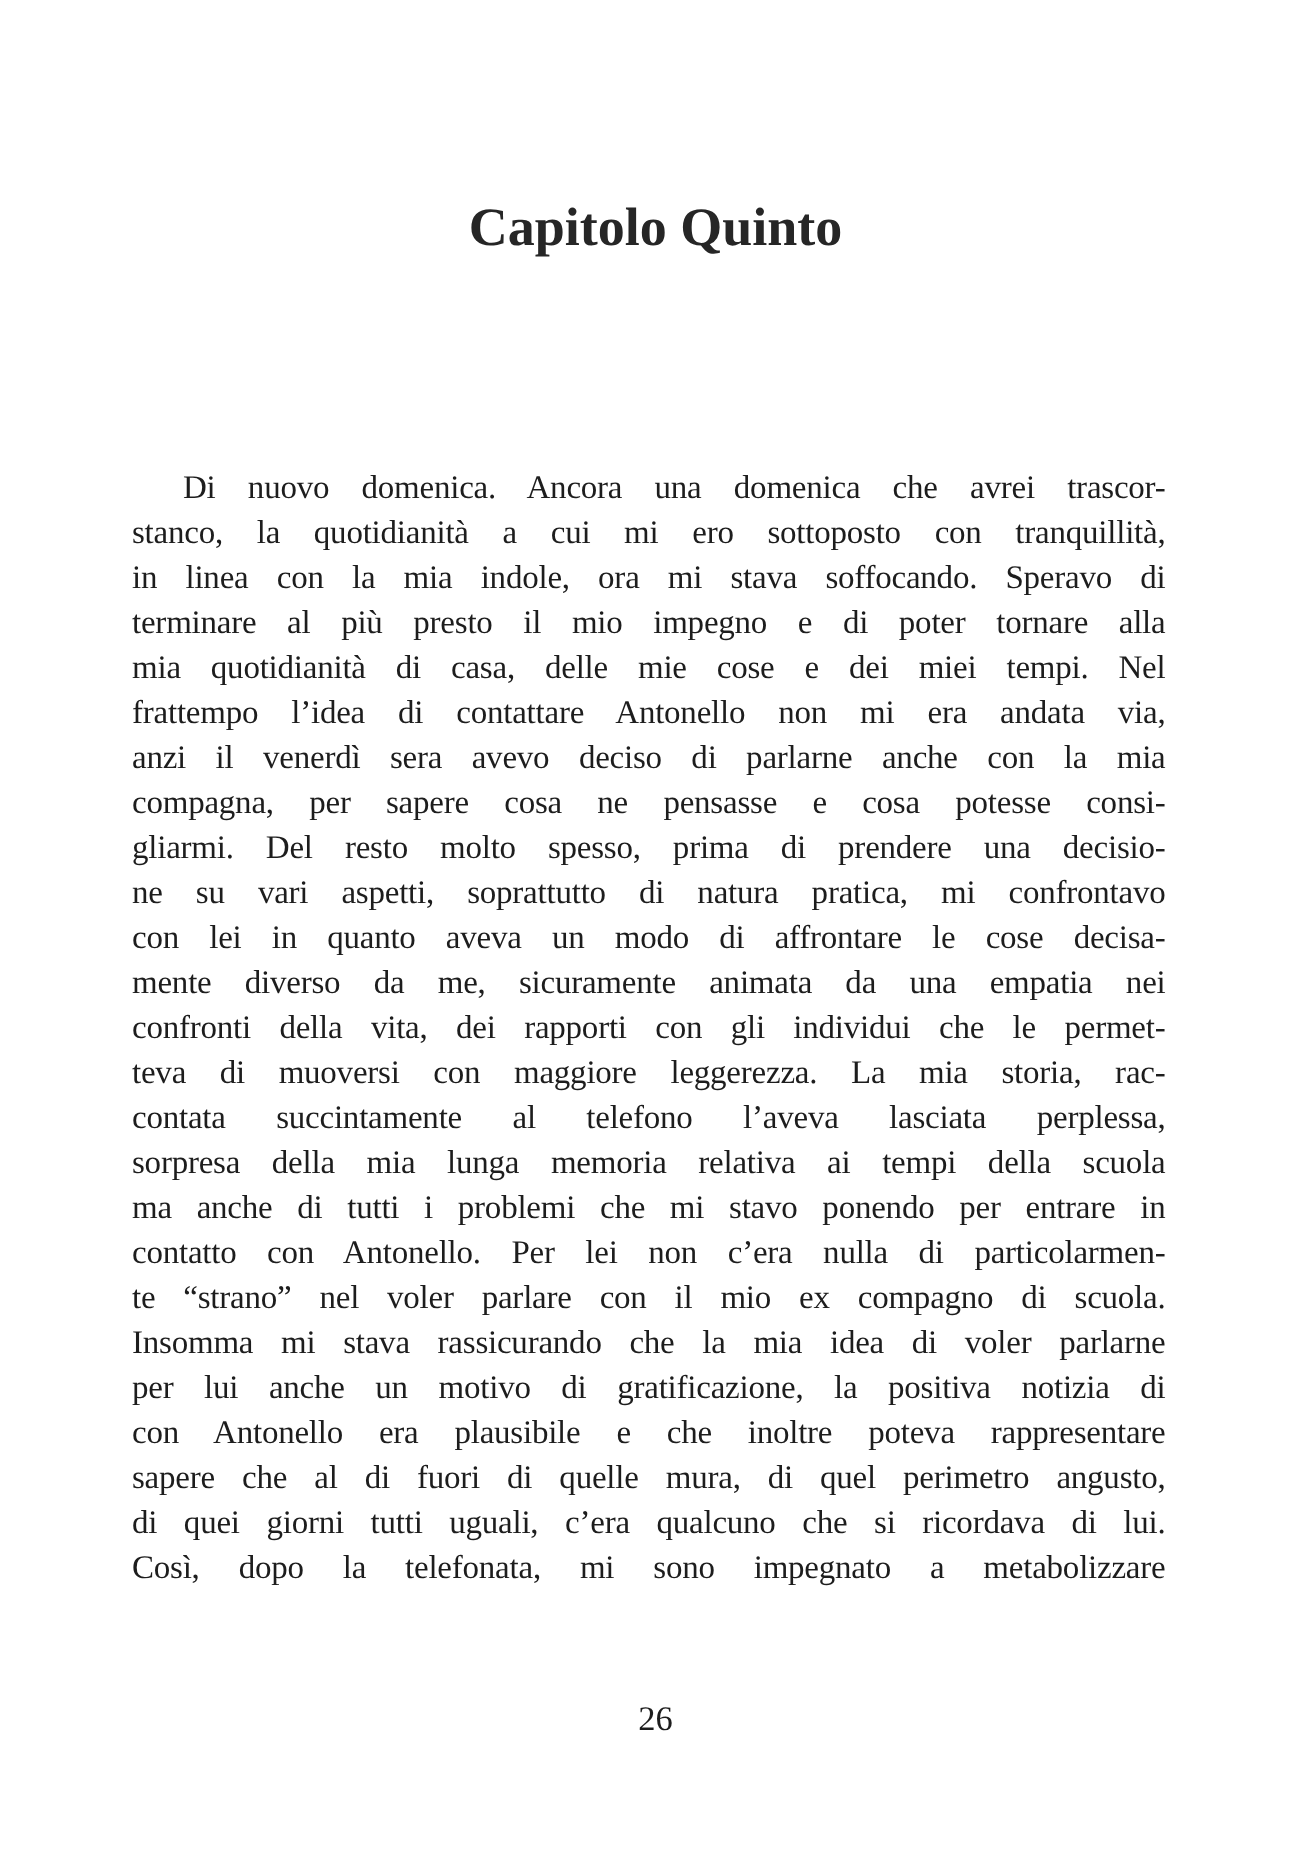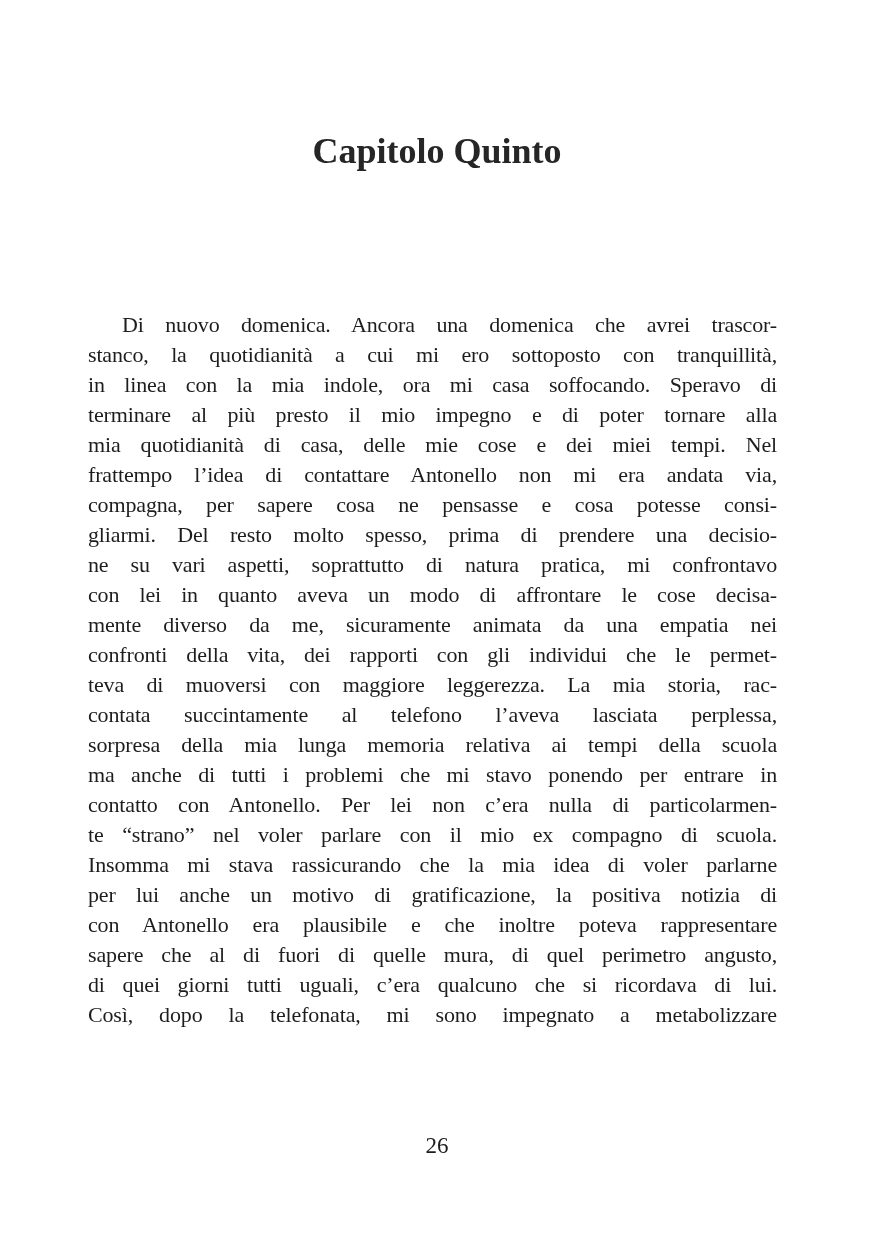--- a/index.html
+++ b/index.html
@@ -62,24 +62,25 @@
 </head>
 <body>
 
 <div class="book-page">
 
   <h1 class="chapter-title">Capitolo Quinto</h1>
 
   <div class="paragraph">
     <div class="body-line first-line">Di nuovo domenica. Ancora una domenica che avrei trascor-</div>
     <div class="body-line">stanco, la quotidianità a cui mi ero sottoposto con tranquillità,</div>
-    <div class="body-line">in linea con la mia indole, ora mi casa soffocando. Speravo di</div>
+    <div class="body-line">in linea con la mia indole, ora mi stava soffocando. Speravo di</div>
     <div class="body-line">terminare al più presto il mio impegno e di poter tornare alla</div>
     <div class="body-line">mia quotidianità di casa, delle mie cose e dei miei tempi. Nel</div>
     <div class="body-line">frattempo l’idea di contattare Antonello non mi era andata via,</div>
+    <div class="body-line">anzi il venerdì sera avevo deciso di parlarne anche con la mia</div>
     <div class="body-line">compagna, per sapere cosa ne pensasse e cosa potesse consi-</div>
     <div class="body-line">gliarmi. Del resto molto spesso, prima di prendere una decisio-</div>
     <div class="body-line">ne su vari aspetti, soprattutto di natura pratica, mi confrontavo</div>
     <div class="body-line">con lei in quanto aveva un modo di affrontare le cose decisa-</div>
     <div class="body-line">mente diverso da me, sicuramente animata da una empatia nei</div>
     <div class="body-line">confronti della vita, dei rapporti con gli individui che le permet-</div>
     <div class="body-line">teva di muoversi con maggiore leggerezza. La mia storia, rac-</div>
     <div class="body-line">contata succintamente al telefono l’aveva lasciata perplessa,</div>
     <div class="body-line">sorpresa della mia lunga memoria relativa ai tempi della scuola</div>
     <div class="body-line">ma anche di tutti i problemi che mi stavo ponendo per entrare in</div>

